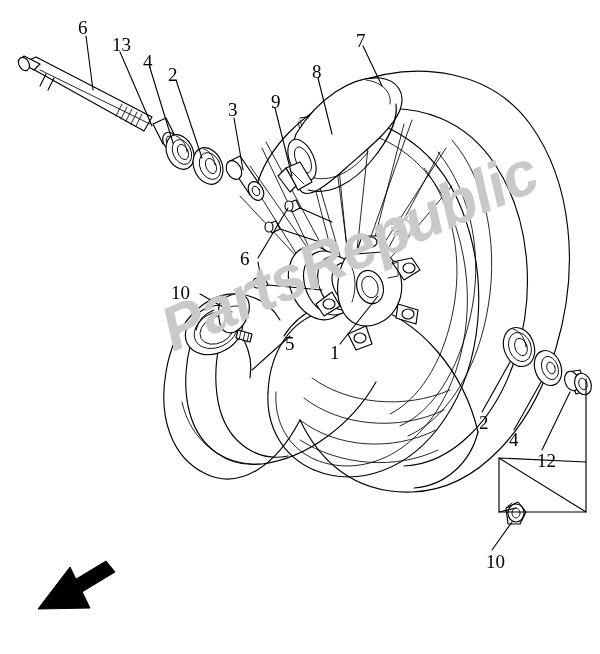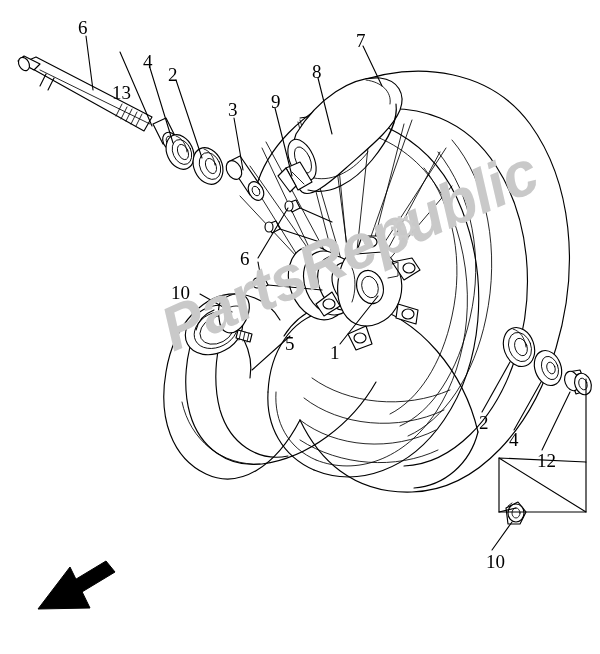--- a/index.html
+++ b/index.html
@@ -369,21 +369,21 @@
       <path class="fillk" d="M106,561 L115,572 L62,604 L53,593 Z"></path>
       <path class="fillk" d="M70,567 L90,608 L38,609 Z"></path>
     </g>
 
   </svg>
 
   <div id="watermark">PartsRepublic</div>
   <div id="wm-gear">⚙</div>
 
   <div class="callout" style="left:78px; top:18px;">6</div>
-  <div class="callout" style="left:112px; top:35px;margin-top:48px;">13</div>
+  <div class="callout" style="left:112px; top:35px;">13</div>
   <div class="callout" style="left:143px; top:52px;">4</div>
   <div class="callout" style="left:168px; top:65px;">2</div>
   <div class="callout" style="left:228px; top:100px;">3</div>
   <div class="callout" style="left:271px; top:92px;">9</div>
   <div class="callout" style="left:312px; top:62px;">8</div>
   <div class="callout" style="left:356px; top:31px;">7</div>
   <div class="callout" style="left:240px; top:249px;">6</div>
   <div class="callout" style="left:171px; top:283px;">10</div>
   <div class="callout" style="left:285px; top:334px;">5</div>
   <div class="callout" style="left:330px; top:343px;">1</div>

